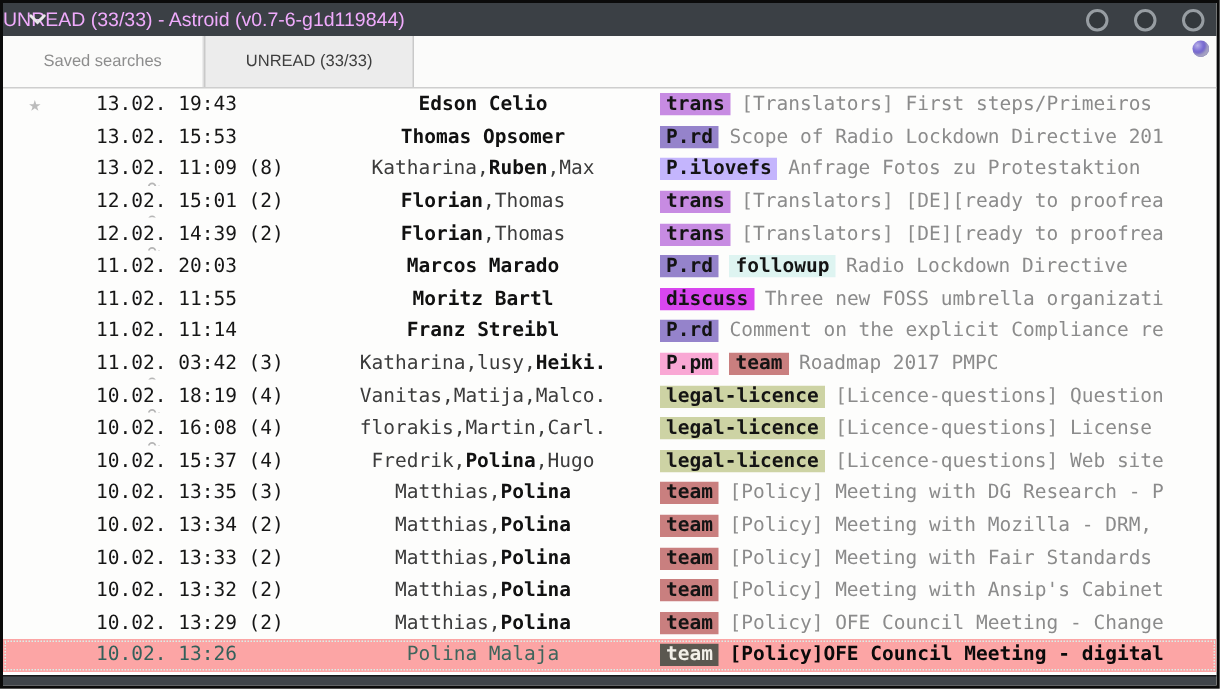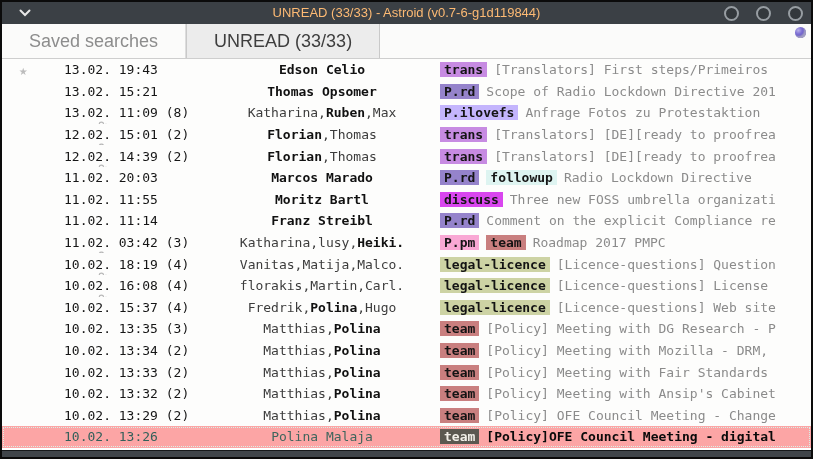--- a/index.html
+++ b/index.html
@@ -4,31 +4,31 @@
 <style>
   html,body{margin:0;padding:0;background:#000;}
   .window{
     position:relative;width:813px;height:459px;box-sizing:border-box;
     background:#fdfdfc;border:2px solid #0b0b0b;overflow:hidden;
     font-family:"DejaVu Sans Mono","Liberation Mono",monospace;
   }
   
   .titlebar{height:22px;background:#3b4045;position:relative;display:flex;align-items:center;}
   .titlebar .title{
-    position:absolute;left:0;right:0;text-align:center;color:#fdba74;
+    position:absolute;left:0;right:0;color:#f0abfc;
     font-family:"Liberation Sans",sans-serif;font-size:13px;line-height:22px;
   }
   .chevron{margin-left:17px;z-index:2;display:flex;align-items:center;cursor:pointer;}
   .winbtns{margin-left:auto;display:flex;gap:17px;margin-right:8px;z-index:2;}
   .winbtn{width:11px;height:11px;border:2px solid #979da2;border-radius:50%;background:#33383c;cursor:pointer;}
   
   .tabbar{
     height:34px;background:#fbfbfa;border-bottom:1px solid #cecece;
     display:flex;align-items:stretch;position:relative;
-    font-family:"Liberation Sans",sans-serif;font-size:18px;color:#8d8d8d;
+    font-family:"Liberation Sans",sans-serif;font-size:11px;color:#8d8d8d;
   }
   .tab{display:flex;align-items:center;padding:0 27px;border-right:1px solid #dddddd;cursor:pointer;white-space:nowrap;}
   .tab.active{background:#ececec;border-left:1px solid #c9c9c9;border-right:1px solid #c9c9c9;color:#3e3e3e;}
   .globe{
     position:absolute;right:5px;top:3px;width:11px;height:11px;border-radius:50%;
     background:radial-gradient(circle at 30% 30%,#b9b2e8,#6a5ace 45%,#372a9e 80%,#241b6e);
     box-shadow:inset -2px -2px 2px rgba(190,190,200,.8);
   }
   
   .list{background:#fdfdfc;}
@@ -87,21 +87,21 @@
     <span class="col-main">
       <span class="tag" style="background: rgb(199, 139, 226);">trans</span><span class="subject">[Translators] First steps/Primeiros</span>
     </span>
   </div>
 
   <div class="row">
     <span class="col-icons">
       
       
     </span>
-    <span class="col-date">13.02. 15:21</span>
+    <span class="col-date">13.02. 15:53</span>
     <span class="col-authors"><b>Thomas Opsomer</b></span>
     <span class="col-main">
       <span class="tag" style="background: rgb(149, 131, 203);">P.rd</span><span class="subject">Scope of Radio Lockdown Directive 201</span>
     </span>
   </div>
 
   <div class="row">
     <span class="col-icons">
       
       <span class="clip">

